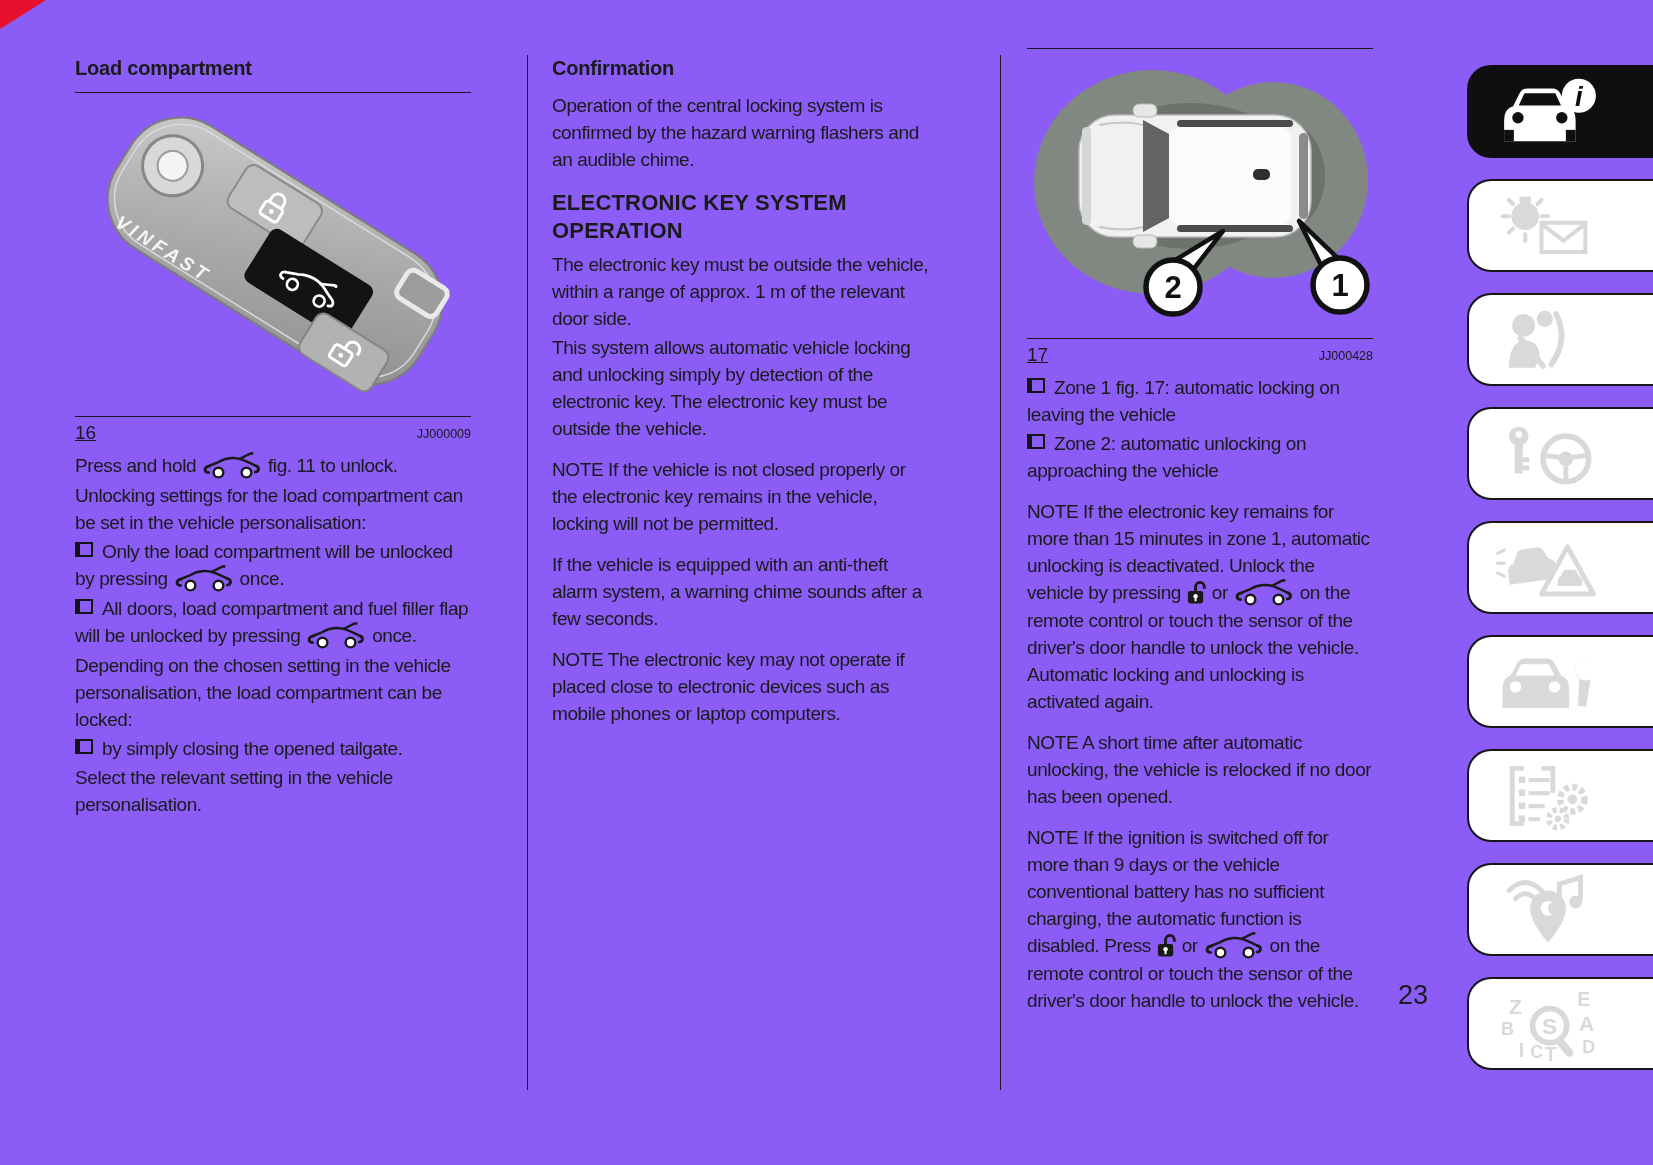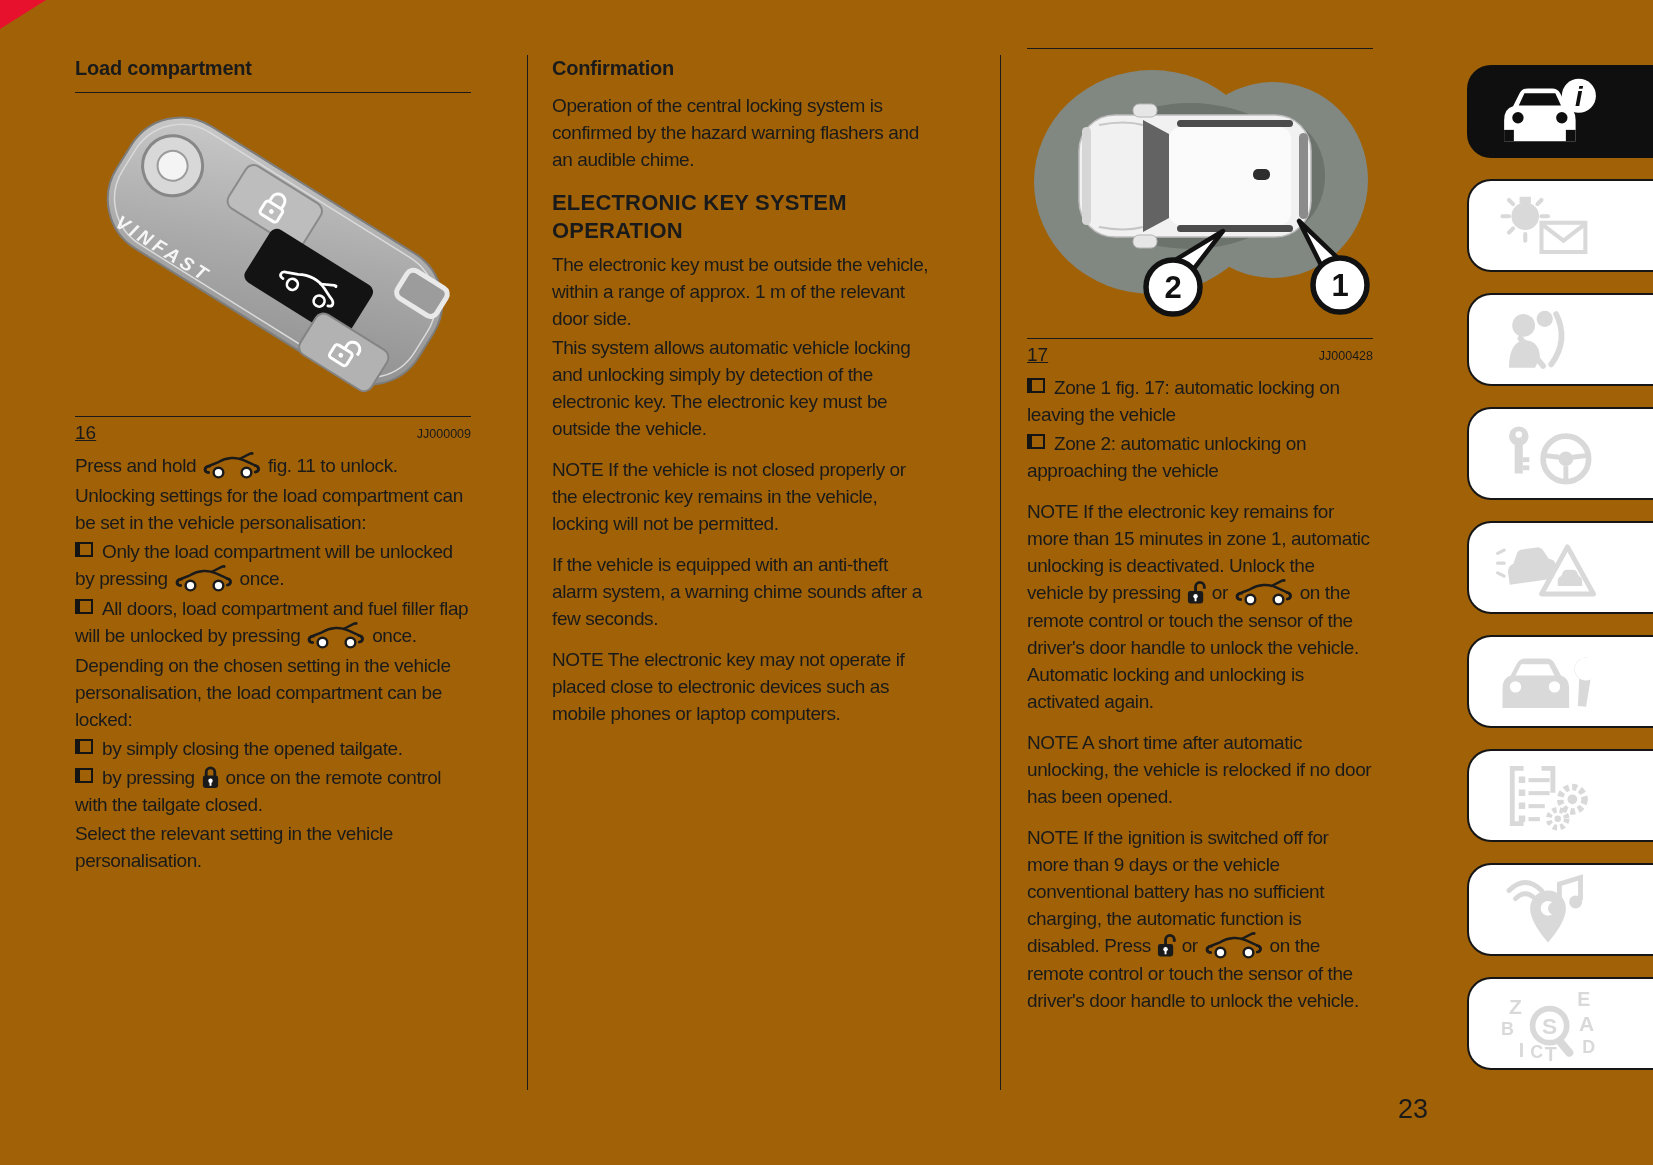--- a/index.html
+++ b/index.html
@@ -1,16 +1,16 @@
 <!DOCTYPE html>
 <html><head>
 <meta charset="utf-8">
 <style>
   html,body{margin:0;padding:0;background:#fff;}
-  .page{position:relative;width:1653px;height:1165px;background:#a16207;overflow:hidden;
+  .page{position:relative;width:1653px;height:1165px;background:#8b5cf6;overflow:hidden;
         font-family:"Liberation Sans","DejaVu Sans",sans-serif;color:#1a1a1a;}
   .corner{position:absolute;left:0;top:0;width:46px;height:29px;background:#e8112d;
           clip-path:polygon(0 0,100% 0,0 100%);}
   .col{position:absolute;font-size:19px;line-height:27px;letter-spacing:-0.4px;}
   #col1{left:75px;top:55px;width:396px;}
   #col2{left:552px;top:55px;width:380px;}
   #col3{left:1027px;top:48px;width:346px;}
   .vdiv{position:absolute;top:55px;height:1035px;width:0;border-left:1.7px solid #1a1a1a;}
   #vdiv1{left:527px;} #vdiv2{left:1000px;}
   h3.head{font-size:20px;font-weight:bold;margin:0 0 10px 0;letter-spacing:-0.2px;}
@@ -24,21 +24,21 @@
   p.note{margin:14px 0 2px 0;}
   .sq{display:inline-block;width:11px;height:11px;border:2px solid #141414;border-left-width:5px;
       margin-right:9px;vertical-align:1px;}
   .ic-car{width:62px;height:28px;vertical-align:-8px;color:#1a1a1a;}
   .ic-lock{width:21px;height:26px;vertical-align:-6px;color:#1a1a1a;}
   .tab{position:absolute;left:1467px;width:210px;height:93px;background:#fff;
        border:2.5px solid #161616;border-right:none;border-radius:24px 0 0 24px;
        color:#d9d9d9;display:flex;align-items:center;box-sizing:border-box;padding-left:20px;}
   .tab.active{background:#0f0f0f;border-color:#0f0f0f;color:#ffffff;}
   .tab svg{width:118px;height:78px;}
-  .pageno{position:absolute;left:1398px;top:1094px;font-size:27px;letter-spacing:0;}
+  .pageno{position:absolute;left:1398px;top:980px;font-size:27px;letter-spacing:0;}
   svg text{font-family:"Liberation Sans","DejaVu Sans",sans-serif;}
 </style>
 </head>
 <body>
 
 <svg width="0" height="0" style="position:absolute" aria-hidden="true">
   <defs>
     <symbol id="sym-car" viewBox="0 0 66 30">
       <g fill="none" stroke="currentColor" stroke-width="2.6" stroke-linecap="round" stroke-linejoin="round">
         <path d="M8,22 C3,22 2,17 8,15 L18,11 C27,5.5 38,5 46,9 L56,13.5 C62,15.5 63,20 58,21.5"></path>
@@ -129,25 +129,20 @@
           <use href="#sym-car"></use>
         </svg>
       <span>once.</span></p>
     <p class="body"><span class="sq"></span><span>All doors, load compartment and fuel filler flap will be unlocked by pressing</span>
       <svg class="ic-car">
           <use href="#sym-car"></use>
         </svg>
       <span>once.</span></p>
     <p class="body">Depending on the chosen setting in the vehicle personalisation, the load compartment can be locked:</p>
     <p class="body"><span class="sq"></span><span>by simply closing the opened tailgate.</span></p>
-    <p class="body"><span class="sq"></span><span>by pressing</span>
-      <svg class="ic-lock">
-          <use href="#sym-lock-closed"></use>
-        </svg>
-      <span>once on the remote control with the tailgate closed.</span></p>
     <p class="body">Select the relevant setting in the vehicle personalisation.</p>
   </div>
 
   <div class="vdiv" id="vdiv1"></div>
 
   <div class="col" id="col2">
     <h3 class="head">Confirmation</h3>
     <p class="body">Operation of the central locking system is confirmed by the hazard warning flashers and an audible chime.</p>
     <h2 class="bighead">ELECTRONIC KEY SYSTEM OPERATION</h2>
     <p class="body">The electronic key must be outside the vehicle, within a range of approx. 1 m of the relevant door side.</p>

